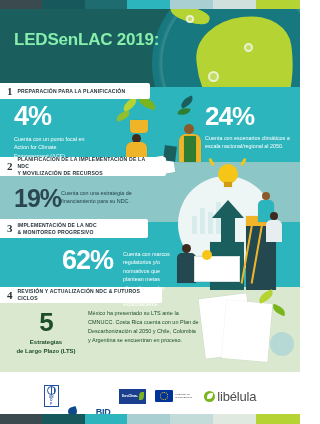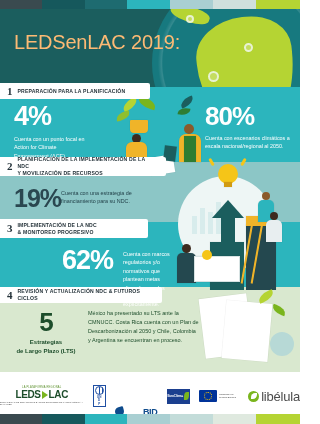--- a/index.html
+++ b/index.html
@@ -34,21 +34,21 @@
   .l-sa {
     width:96px; height:112px; left:46px; top:42px;
     border-radius:52% 44% 40% 56% / 34% 30% 66% 62%;
     transform:rotate(-6deg);
   }
   .l-ca { width:40px; height:15px; left:18px; top:32px; border-radius:60% 40% 50% 50%; transform:rotate(18deg); }
   .pin { position:absolute; border:2px solid #e8f2d2; border-radius:50%; background:rgba(255,255,255,.22); }
 
   .title-wrap { position:absolute; left:14px; top:22px; z-index:3; width:170px; }
   .title {
-    color:#fdba74; font-size:20px; font-weight:normal; letter-spacing:-0.2px;
+    color:#86efac; font-size:17px; font-weight:bold; letter-spacing:-0.2px;
     line-height:1.1;
   }
   .subtitle {
     color:#eaf3f3; font-size:8.4px; line-height:1.45; margin-top:4px; font-weight:normal;
   }
 
   
   .band { position:absolute; left:0; width:300px; z-index:2; }
   .band-head {
     position:absolute; left:0; z-index:4;
@@ -193,21 +193,21 @@
     <span class="bnum">1</span>
     <span class="btxt" style="white-space:pre-line;">PREPARACIÓN PARA LA PLANIFICACIÓN</span>
   </div>
 
   <div class="stat" style="left:14px;top:103px;width:88px;">
     <div class="pct" style="font-size:27px;">4%</div>
     <div class="desc" style="margin-top:5px;width:78px;">Cuenta con un punto focal en Action for Climate Empowerment (ACE).</div>
   </div>
 
   <div class="stat" style="left:205px;top:103px;width:92px;">
-    <div class="pct" style="font-size:26px;">80%</div>
+    <div class="pct" style="font-size:26px;">24%</div>
     <div class="desc" style="margin-top:5px;width:86px;">Cuenta con escenarios climáticos a escala nacional/regional al 2050.</div>
   </div>
 
   <div class="band" style="top:162px;height:60px;background:#8cc6c6;"></div>
 
   <div class="band-head two" style="top:157px;width:166px;">
     <span class="bnum">2</span>
     <span class="btxt" style="white-space:pre-line;">PLANIFICACIÓN DE LA IMPLEMENTACIÓN DE LA NDC
 Y MOVILIZACIÓN DE RECURSOS</span>
   </div>
@@ -292,29 +292,20 @@
   <div class="illus" style="left:198px;top:290px;width:102px;height:82px;">
     <div class="sheet" style="left:4px;top:6px;width:48px;height:60px;transform:rotate(-7deg);"></div>
     <div class="sheet" style="left:26px;top:12px;width:46px;height:58px;transform:rotate(5deg);"></div>
     <div class="blob" style="left:60px;top:2px;width:16px;height:9px;background:#b5d433;border-radius:80% 0 80% 0;transform:rotate(-22deg);"></div>
     <div class="blob" style="left:74px;top:16px;width:14px;height:8px;background:#7ab51d;border-radius:0 80% 0 80%;transform:rotate(20deg);"></div>
     <div class="blob" style="left:72px;top:42px;width:24px;height:24px;background:#b7d9d6;"></div>
   </div>
 
   <div class="footer">
 
-    <div class="logo logo-leds">
-      <div class="leds-top">LA PLATAFORMA REGIONAL</div>
-      <div class="leds-main">
-        <span>LEDS</span>
-        <span class="leds-arrow"></span>
-        <span>LAC</span>
-      </div>
-      <div class="leds-sub">ESTRATEGIAS DE DESARROLLO BAJO EN EMISIONES EN LATINOAMÉRICA Y EL CARIBE</div>
-    </div>
 
     <div class="logo logo-undp">
       <div class="undp-globe"></div>
       <div class="undp-txt" style="white-space:pre-line;">UN
 D
 P</div>
     </div>
 
     <div class="logo logo-bid">
       <div class="bid-mark"></div>

